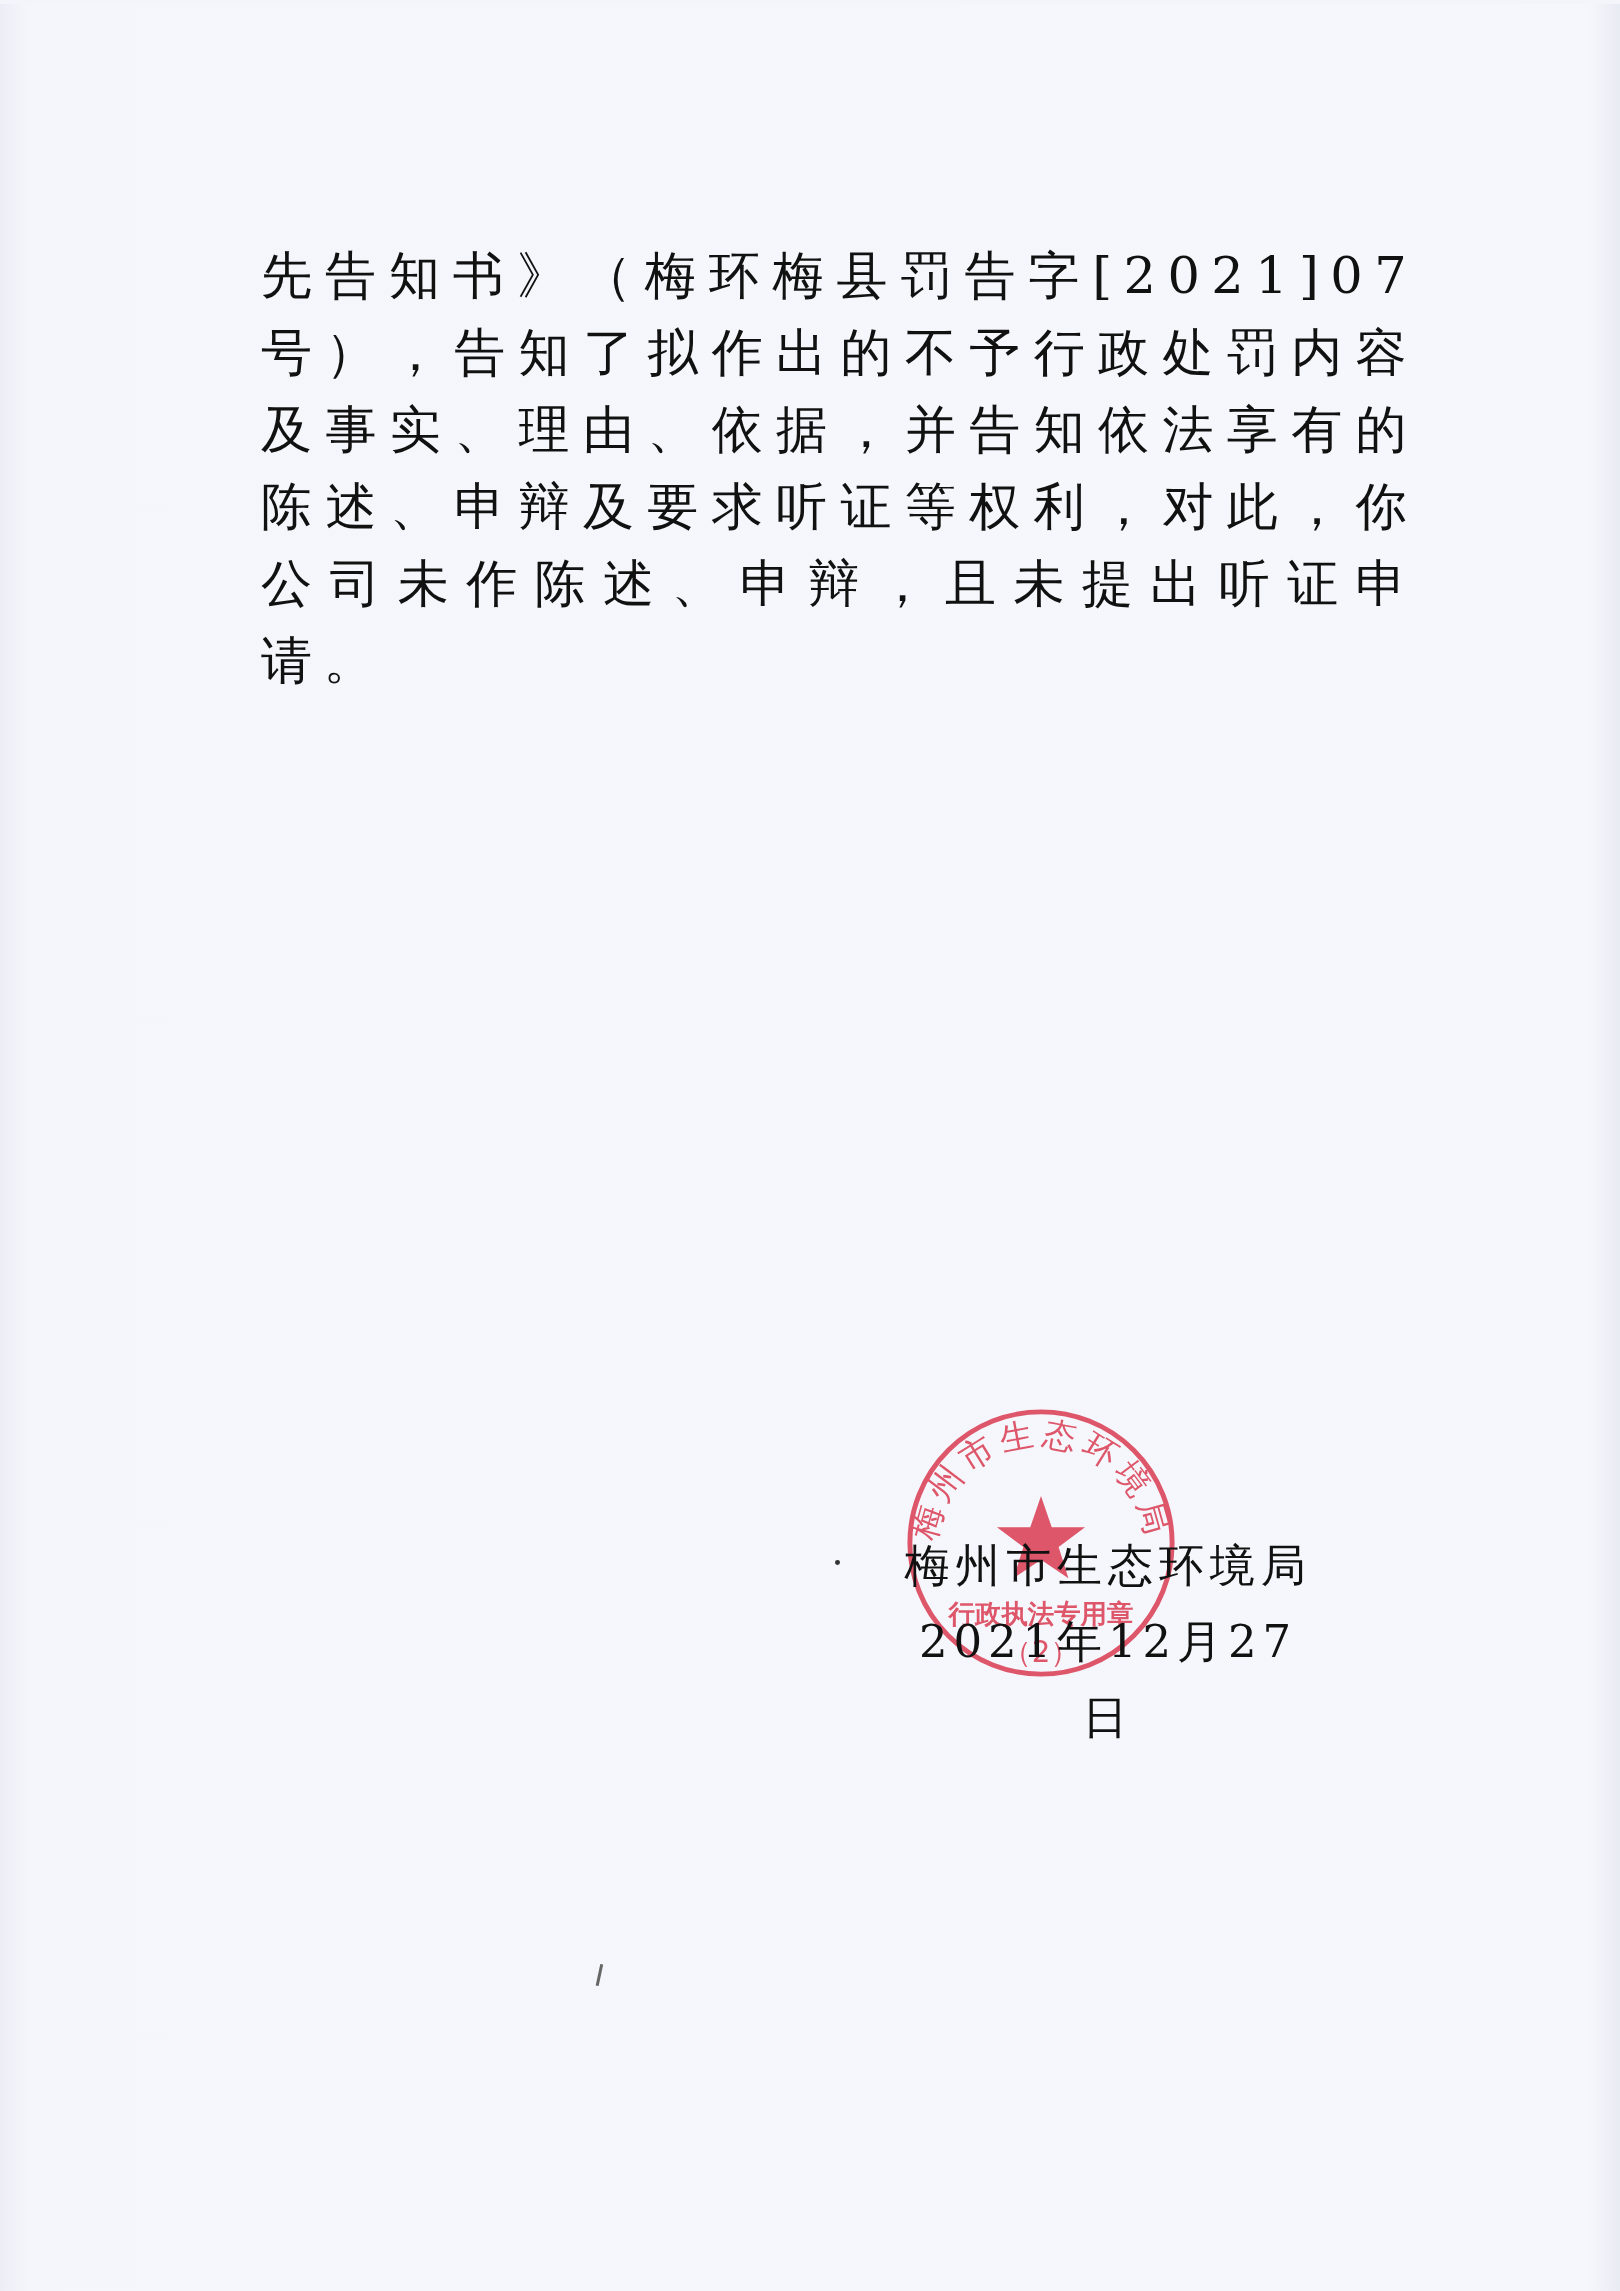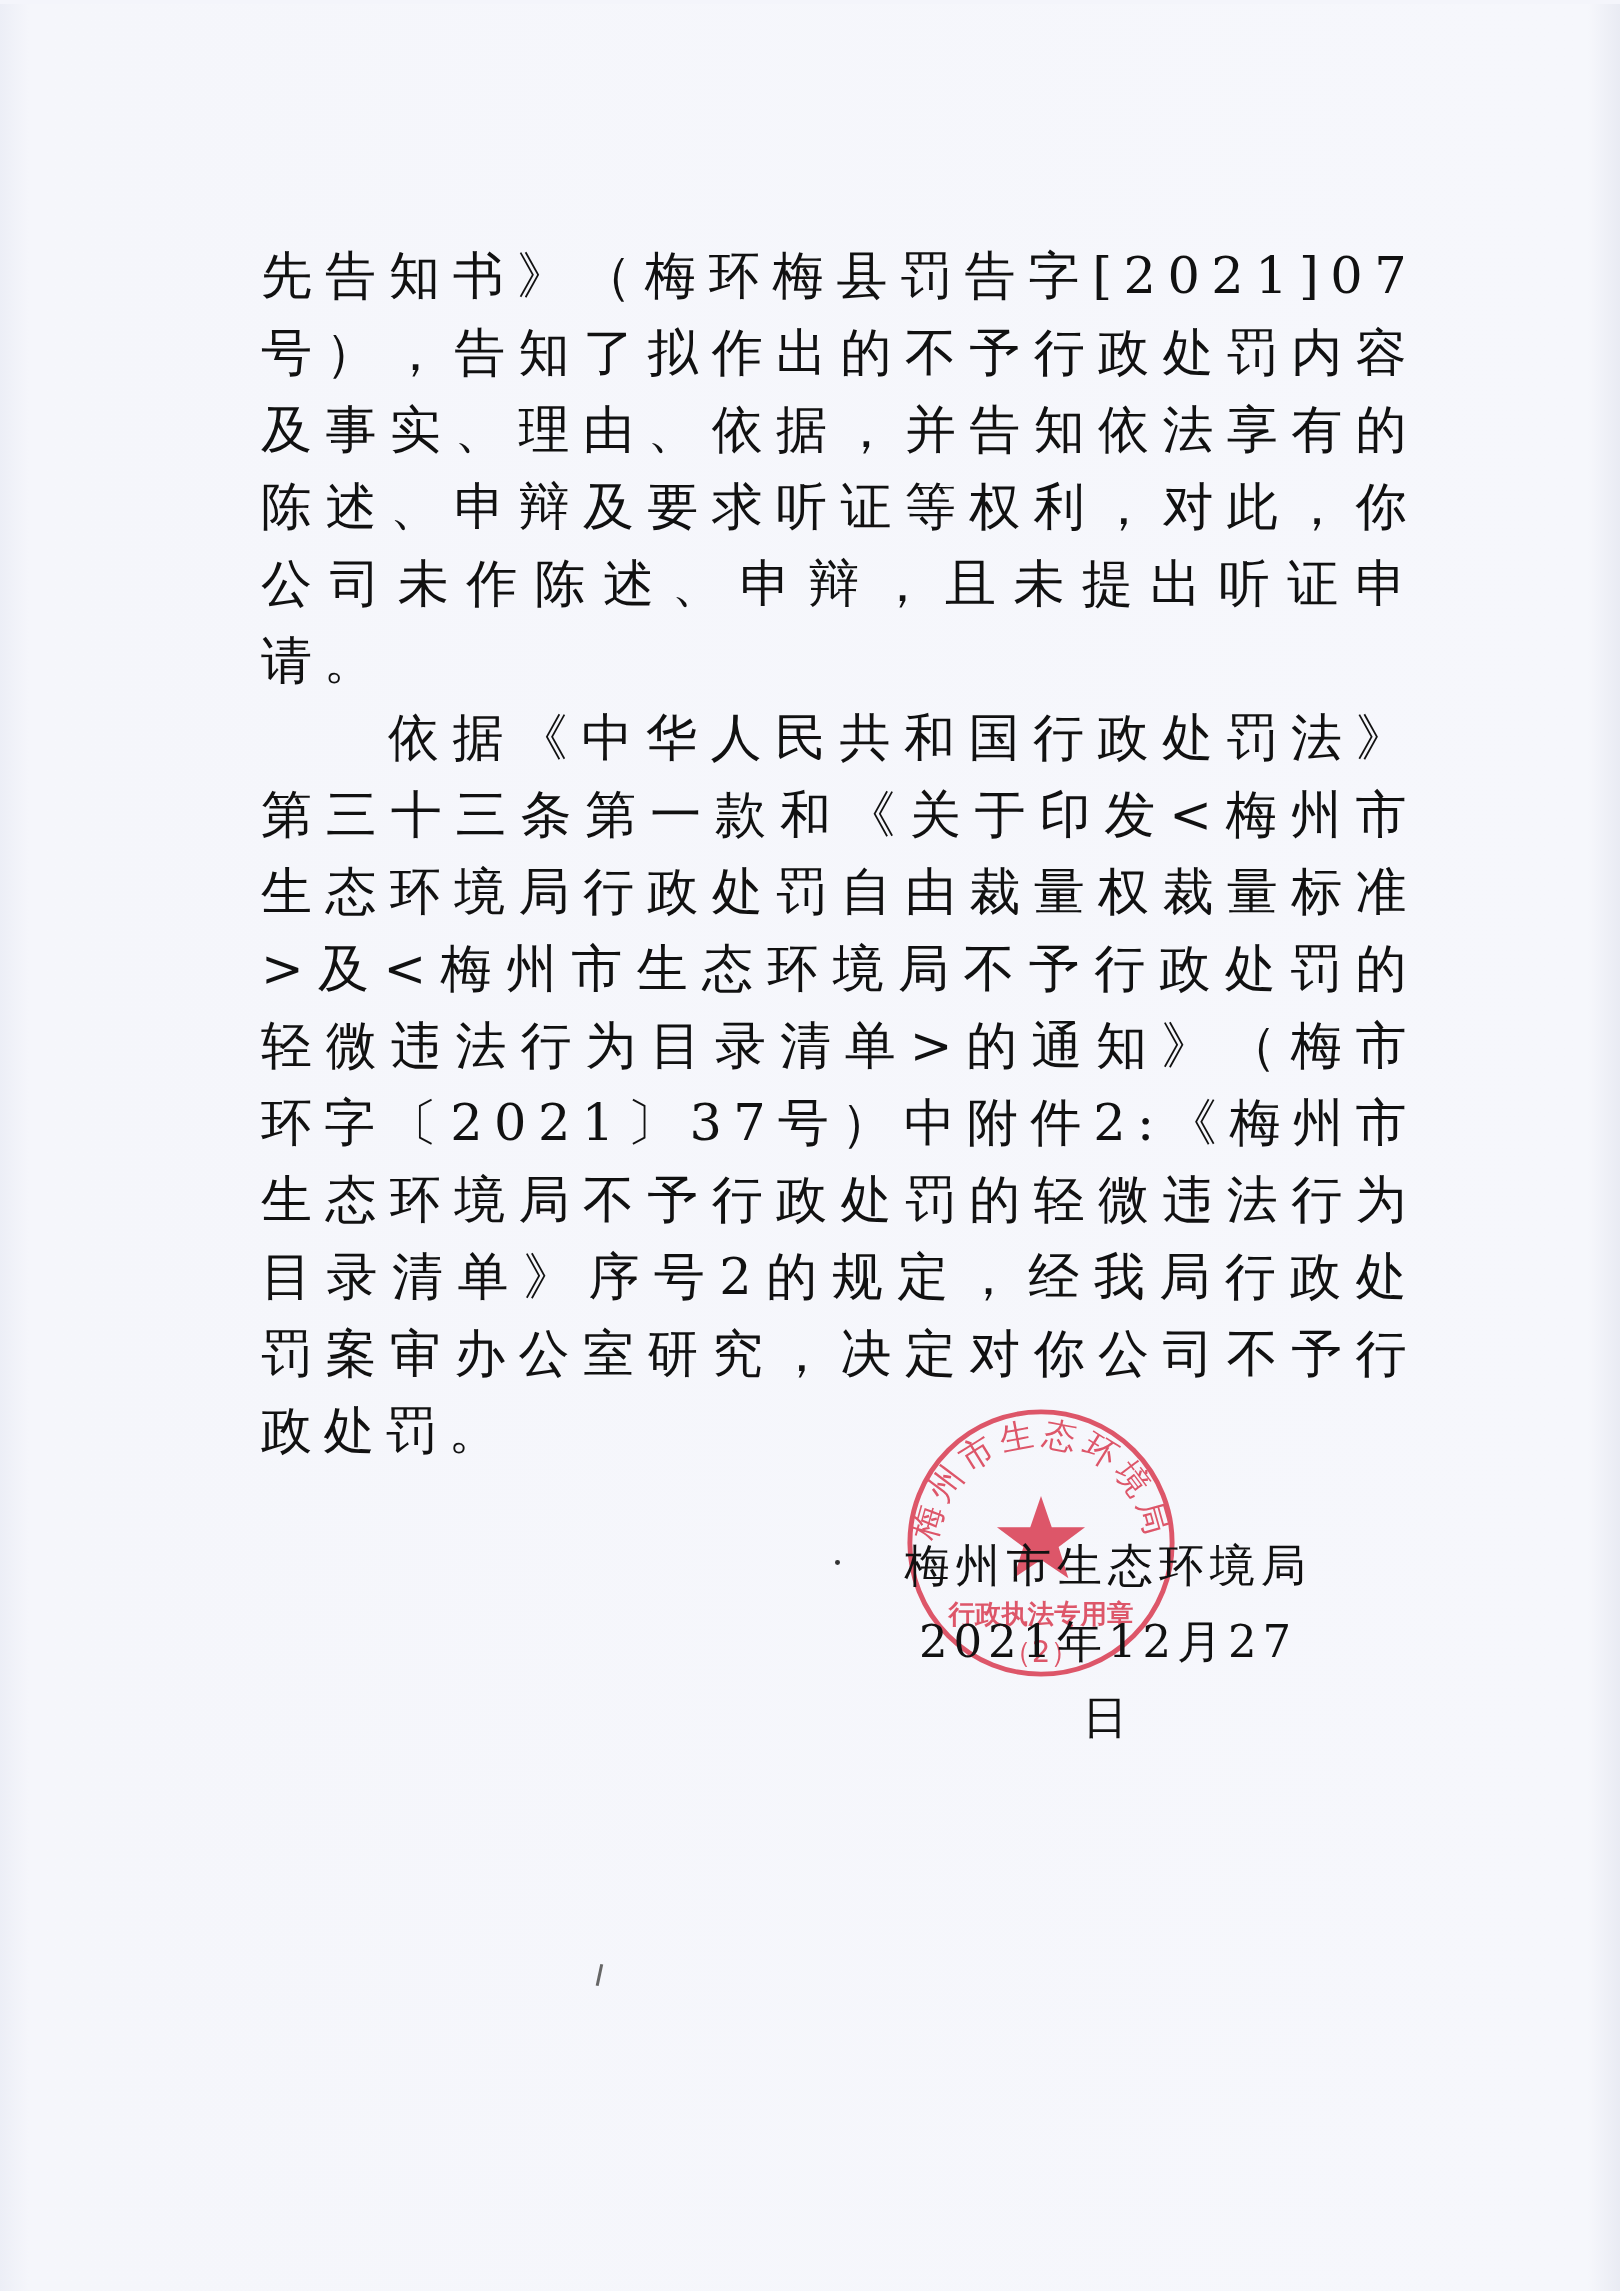--- a/index.html
+++ b/index.html
@@ -47,21 +47,20 @@
       transform: rotate(12deg);
     }
   </style>
 </head>
 <body>
 
 <div class="page">
 
   <div class="body-text">
     <p class="para">先告知书》（梅环梅县罚告字[2021]07号），告知了拟作出的不予行政处罚内容及事实、理由、依据，并告知依法享有的陈述、申辩及要求听证等权利，对此，你公司未作陈述、申辩，且未提出听证申请。</p>
-    <p class="para indent">依据《中华人民共和国行政处罚法》第三十三条第一款和《关于印发&lt;梅州市生态环境局行政处罚自由裁量权裁量标准&gt;及&lt;梅州市生态环境局不予行政处罚的轻微违法行为目录清单&gt;的通知》（梅市环字〔2021〕37号）中附件2:《梅州市生态环境局不予行政处罚的轻微违法行为目录清单》序号2的规定，经我局行政处罚案审办公室研究，决定对你公司不予行政处罚。</p>
   </div>
 
   <div class="sig-dot"></div>
 
   <svg class="seal" viewBox="0 0 280 280" xmlns="http://www.w3.org/2000/svg">
     <defs>
       <path id="sealArc" d="M 48 205 A 108 108 0 1 1 232 205"></path>
     </defs>
     <circle cx="140" cy="140" r="134" fill="none" stroke="#d8334a" stroke-width="5"></circle>
     <text font-family="'DejaVu Sans', sans-serif" font-size="34" fill="#d8334a" letter-spacing="6">

